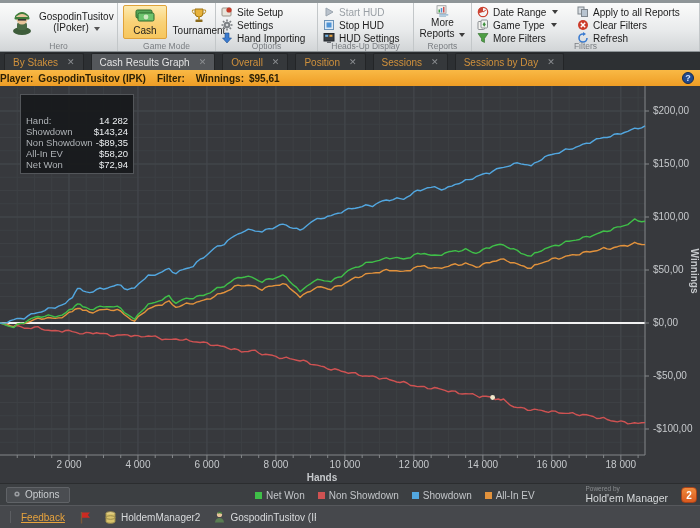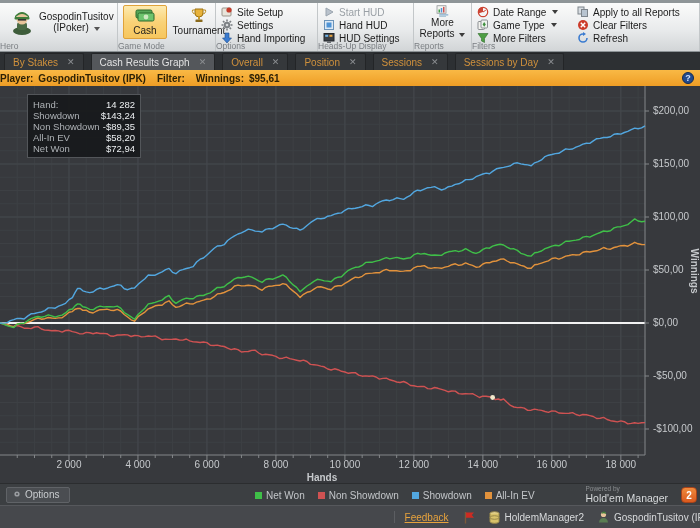--- a/index.html
+++ b/index.html
@@ -4,21 +4,21 @@
 <style>
   * { margin:0; padding:0; box-sizing:border-box; }
   html,body { width:700px; height:528px; overflow:hidden; background:#37393d;
               font-family:"Liberation Sans", sans-serif; }
 
   
   .top-strip { height:3px; background:#8f9598; }
   .ribbon { height:49px; background:linear-gradient(#fbfbfb,#e9ebec 55%,#d2d5d7);
             border-bottom:1px solid #8d9396; display:flex; align-items:stretch; position:relative; }
   .rgroup { position:relative; padding:2px 5px 12px 5px; border-right:1px solid #c3c7c9; display:flex; }
-  .rgroup-label { position:absolute; bottom:0; left:0; right:0; text-align:left;
+  .rgroup-label { position:absolute; bottom:0; left:0; right:0; text-align:center;
                   font-size:8.5px; color:#7a7e82; }
   .hero-btn { display:flex; align-items:center; gap:4px; padding:1px 4px; }
   .hero-txt { font-size:10px; color:#1c1c1c; line-height:11px; text-align:center; }
   .bigbtns { display:flex; gap:2px; }
   .bigbtn { width:44px; display:flex; flex-direction:column; align-items:center; justify-content:center;
             gap:2px; font-size:10px; color:#1c1c1c; border-radius:2px; padding:2px 1px; }
   .bigbtn.sel { background:linear-gradient(#fdeab0,#f9d277 50%,#f6c65e); border:1px solid #dfa23a; }
   .bigbtn.wide { width:60px; }
   .menu-col { display:flex; flex-direction:column; justify-content:flex-start; gap:1px; padding-top:1px; }
   .menu-item { display:flex; align-items:center; gap:4px; font-size:10px; color:#1c1c1c; height:12px; }
@@ -44,22 +44,22 @@
              font-size:10px; color:#2c2106; padding:0 4px 0 0; position:relative; }
   .infobar .seg { margin-left:-3px; padding-left:3px; display:flex; gap:5px; align-items:center; }
   .infobar b { font-weight:bold; }
   .help-dot { position:absolute; right:6px; top:2px; width:12px; height:12px; border-radius:50%;
               background:#234a8c; border:1px solid #152c52; color:#cfe2ff; font-size:9px; font-weight:bold;
               display:flex; align-items:center; justify-content:center; }
 
   
   .chart-wrap { position:relative; width:700px; height:397px; background:#37393d; }
   .chart-wrap svg { position:absolute; left:0; top:0; }
-  .tooltip-box { position:absolute; left:27px; top:8px; width:114px; background:rgba(23,25,27,0.92);
-                 border:1px solid #53565a; padding:4px 5px 3px 5px; z-index:5; }
+  .tooltip-box { position:absolute; left:20px; top:8px; width:114px; background:rgba(23,25,27,0.92);
+                 border:1px solid #53565a; padding:20px 5px 3px 5px; z-index:5; }
   .tooltip-row { display:flex; justify-content:space-between; font-size:9.5px; line-height:11px; }
   .tooltip-row .tl { color:#aeb2b6; }
   .tooltip-row .tv { color:#eceff1; }
 
   
   .bottombar { position:relative; height:22px; background:#3c3f42; border-top:1px solid #2b2d2f;
                display:flex; align-items:center; }
   .options-btn { margin-left:6px; display:flex; align-items:center; gap:4px; background:#4a4d51;
                  border:1px solid #606367; border-radius:2px; color:#c9ccCF; color:#c9cccf;
                  font-size:10px; padding:1px 10px 2px 6px; }
@@ -68,21 +68,21 @@
   .legend-swatch { width:7px; height:7px; }
   .powered { position:absolute; right:32px; top:1px; display:flex; flex-direction:column; align-items:flex-start; }
   .powered .pby { font-size:6.5px; color:#8b8e91; }
   .powered .brand { font-size:10.5px; color:#d6d9db; }
   .badge2 { position:absolute; right:3px; top:3px; width:16px; height:16px; border-radius:4px;
             background:linear-gradient(#f08a3c,#d95a1e); color:#fff; font-size:10px; font-weight:bold;
             display:flex; align-items:center; justify-content:center; border:1px solid #a8431a; }
 
   
   .statusbar { height:23px; background:#46484c; border-top:1px solid #56585c; display:flex;
-               align-items:center; justify-content:flex-end; font-size:10px; overflow:hidden; }
+               align-items:center; justify-content:flex-start; font-size:10px; overflow:hidden; }
   .sb-sep { width:1px; height:12px; background:#5c5e62; margin:0 10px; }
   .sb-item { display:flex; align-items:center; gap:5px; color:#d8dadc; margin-right:14px; }
   .sb-feedback { color:#e8a33d; text-decoration:underline; }
   .sb-user { margin-right:0; width:102px; overflow:hidden; white-space:nowrap; flex:0 0 auto; }
 </style>
 </head>
 <body>
 
 <div class="top-strip"></div>
 <div class="ribbon">
@@ -172,21 +172,21 @@
         <svg class="icon12" viewBox="0 0 12 12">
           <path d="M3 2 L10 6 L3 10 Z" fill="#b9c2cc" stroke="#9aa4ae"></path>
         </svg>
         <span>Start HUD</span>
       </div>
       <div class="menu-item">
         <svg class="icon12" viewBox="0 0 12 12">
           <rect x="1.5" y="1.5" width="9" height="9" fill="#dce9f5" stroke="#6b93b8"></rect>
           <rect x="3.5" y="3.5" width="5" height="5" fill="#4f94d6"></rect>
         </svg>
-        <span>Hand HUD</span>
+        <span>Stop HUD</span>
       </div>
       <div class="menu-item">
         <svg class="icon12" viewBox="0 0 12 12">
           <rect x="1" y="1.5" width="10" height="7.5" fill="#3a3e44" stroke="#23262a"></rect>
           <rect x="2.2" y="2.8" width="3" height="2" fill="#6fb3e8"></rect>
           <rect x="6.4" y="2.8" width="3" height="2" fill="#e8a33d"></rect>
           <rect x="4" y="9.5" width="4" height="1.4" fill="#5a5e64"></rect>
         </svg>
         <span>HUD Settings</span>
       </div>

